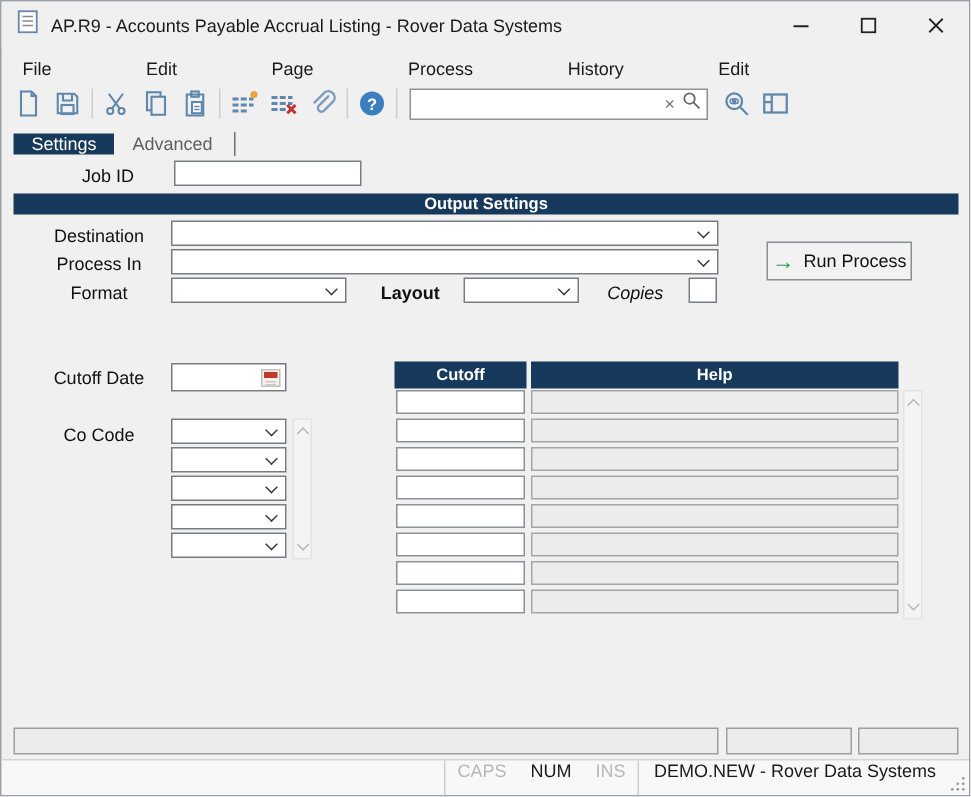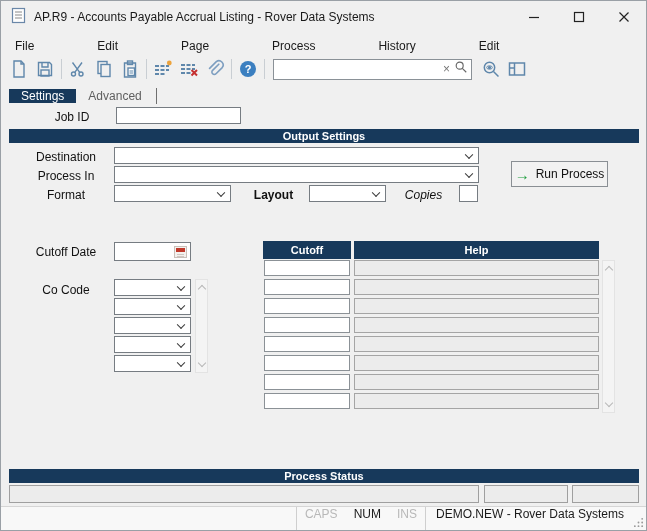--- a/index.html
+++ b/index.html
@@ -347,21 +347,20 @@
       <div class="vrow" style="top:392px">
         <input class="vcell vendor" style="">
         <input class="vcell name" disabled="" style="">
       </div>
     </div>
   <div class="vscroll" style="top:259px; left:601px; height:153px;">
     <span class="arrow up"></span>
     <span class="arrow down"></span>
   </div>
 
-  <div class="section-header" style="top:468px;">Process Status</div>
   <div class="disabled-field" style="top:484px; left:8px; width:470px; height:18px;"></div>
   <div class="disabled-field" style="top:484px; left:483px; width:84px; height:18px;"></div>
   <div class="disabled-field" style="top:484px; left:571px; width:67px; height:18px;"></div>
 
   <div class="statusbar">
     <div class="sb-sep"></div>
     <span class="sb-ind">CAPS</span>
     <span class="sb-ind on">NUM</span>
     <span class="sb-ind">INS</span>
     <div class="sb-sep"></div>

